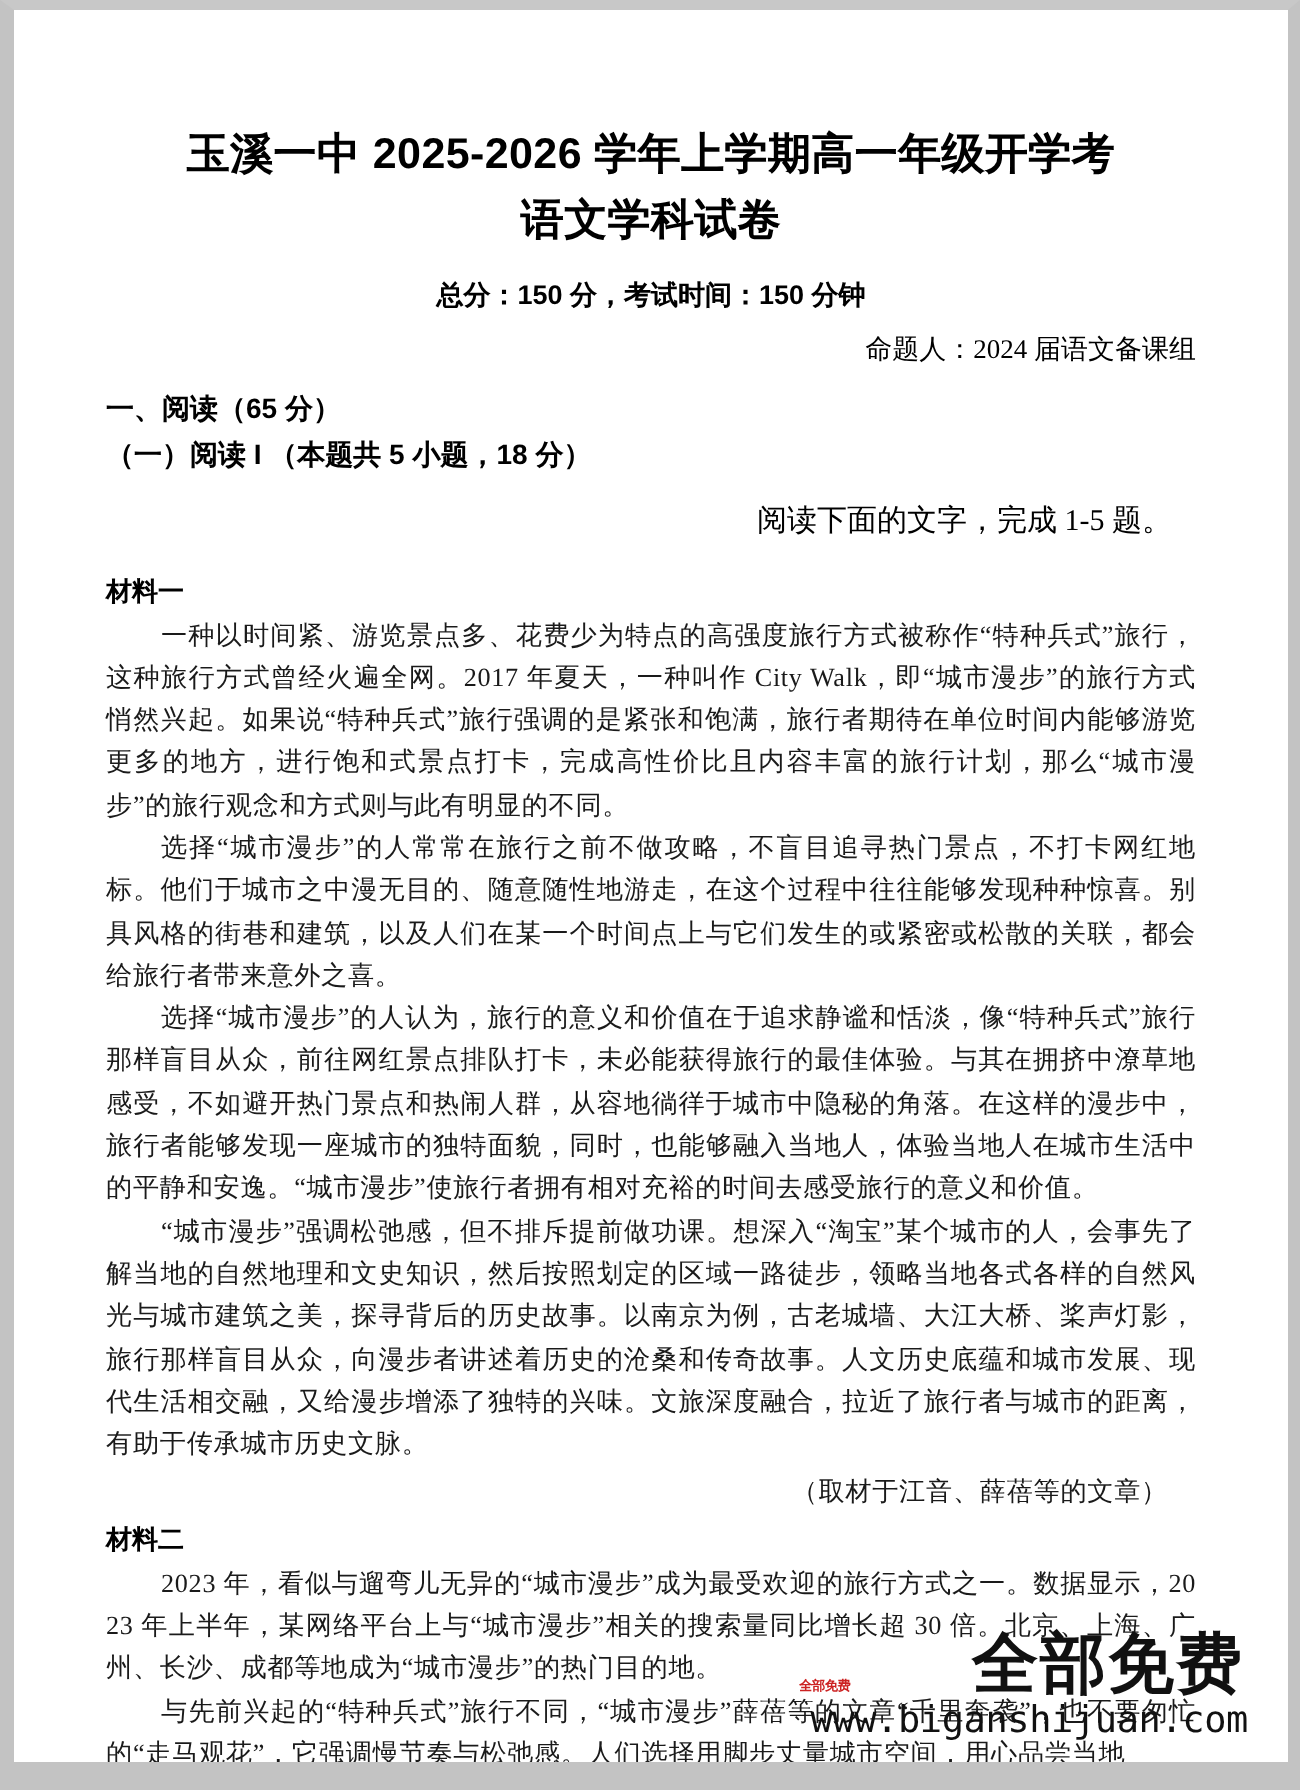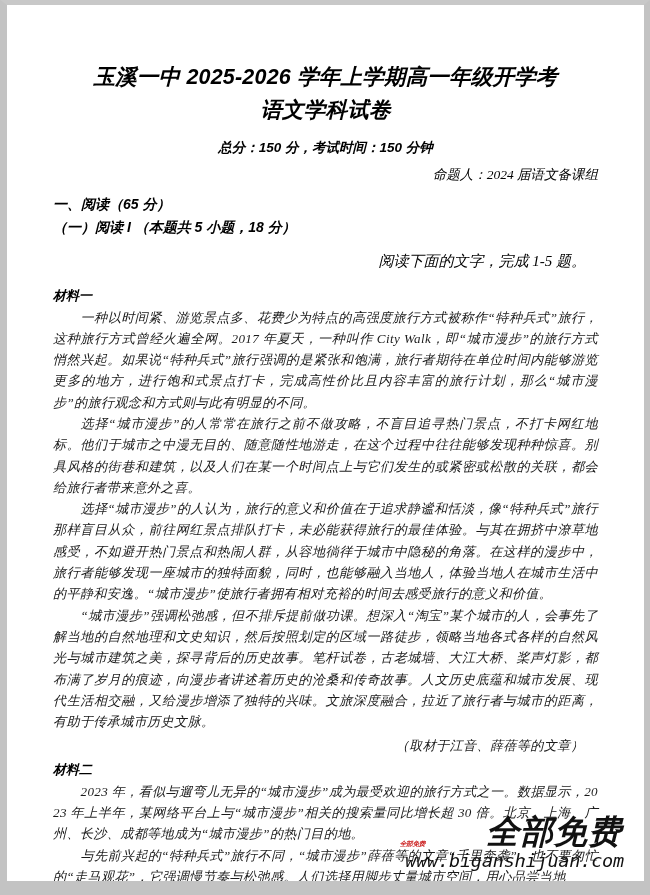--- a/index.html
+++ b/index.html
@@ -18,21 +18,20 @@
     position: relative;
     box-sizing: border-box;
     width: 650px;
     height: 895px;
     background: #404040;
     border-left: 7px solid #c3c3c3;
     border-top: 5px solid #c8c8c8;
     border-right: 6px solid #c3c3c3;
     border-bottom: 14px solid #c3c3c3;
     overflow: hidden;
-    font-style: italic;
   }
   .sheet {
     position: relative;
     box-sizing: border-box;
     width: 100%;
     height: 100%;
     background: #fff;
     padding: 56px 46px 0 46px;
   }
 
@@ -181,21 +180,21 @@
     <p class="author-line">命题人：2024 届语文备课组</p>
 
     <p class="sec-head">一、阅读（65 分）</p>
     <p class="sub-head">（一）阅读 I （本题共 5 小题，18 分）</p>
     <p class="instruction">阅读下面的文字，完成 1-5 题。</p>
 
     <p class="material-label">材料一</p>
     <p class="para">一种以时间紧、游览景点多、花费少为特点的高强度旅行方式被称作“特种兵式”旅行，这种旅行方式曾经火遍全网。2017 年夏天，一种叫作 City Walk，即“城市漫步”的旅行方式悄然兴起。如果说“特种兵式”旅行强调的是紧张和饱满，旅行者期待在单位时间内能够游览更多的地方，进行饱和式景点打卡，完成高性价比且内容丰富的旅行计划，那么“城市漫步”的旅行观念和方式则与此有明显的不同。</p>
     <p class="para">选择“城市漫步”的人常常在旅行之前不做攻略，不盲目追寻热门景点，不打卡网红地标。他们于城市之中漫无目的、随意随性地游走，在这个过程中往往能够发现种种惊喜。别具风格的街巷和建筑，以及人们在某一个时间点上与它们发生的或紧密或松散的关联，都会给旅行者带来意外之喜。</p>
     <p class="para">选择“城市漫步”的人认为，旅行的意义和价值在于追求静谧和恬淡，像“特种兵式”旅行那样盲目从众，前往网红景点排队打卡，未必能获得旅行的最佳体验。与其在拥挤中潦草地感受，不如避开热门景点和热闹人群，从容地徜徉于城市中隐秘的角落。在这样的漫步中，旅行者能够发现一座城市的独特面貌，同时，也能够融入当地人，体验当地人在城市生活中的平静和安逸。“城市漫步”使旅行者拥有相对充裕的时间去感受旅行的意义和价值。</p>
-    <p class="para">“城市漫步”强调松弛感，但不排斥提前做功课。想深入“淘宝”某个城市的人，会事先了解当地的自然地理和文史知识，然后按照划定的区域一路徒步，领略当地各式各样的自然风光与城市建筑之美，探寻背后的历史故事。笔杆试卷，古老城墙、大江大桥、桨声灯影，都布满了岁月的痕迹，向漫步者讲述着历史的沧桑和传奇故事。人文历史底蕴和城市发展、现代生活相交融，又给漫步增添了独特的兴味。文旅深度融合，拉近了旅行者与城市的距离，有助于传承城市历史文脉。</p>
+    <p class="para">“城市漫步”强调松弛感，但不排斥提前做功课。想深入“淘宝”某个城市的人，会事先了解当地的自然地理和文史知识，然后按照划定的区域一路徒步，领略当地各式各样的自然风光与城市建筑之美，探寻背后的历史故事。以南京为例，古老城墙、大江大桥、桨声灯影，旅行那样盲目从众，向漫步者讲述着历史的沧桑和传奇故事。人文历史底蕴和城市发展、现代生活相交融，又给漫步增添了独特的兴味。文旅深度融合，拉近了旅行者与城市的距离，有助于传承城市历史文脉。</p>
     <p class="source">（取材于江音、薛蓓等的文章）</p>
 
     <p class="material-label">材料二</p>
     <p class="para">2023 年，看似与遛弯儿无异的“城市漫步”成为最受欢迎的旅行方式之一。数据显示，2023 年上半年，某网络平台上与“城市漫步”相关的搜索量同比增长超 30 倍。北京、上海、广州、长沙、成都等地成为“城市漫步”的热门目的地。</p>
     <p class="para">与先前兴起的“特种兵式”旅行不同，“城市漫步”薛蓓等的文章“千里奔袭”，也不要匆忙的“走马观花”，它强调慢节奏与松弛感。人们选择用脚步丈量城市空间，用心品尝当地</p>
 
     <div class="watermark">
       <div class="wm-cn">全部免费</div>
       <div class="wm-badge">全部免费</div>
       <div class="wm-url">www.biganshijuan.com</div>

